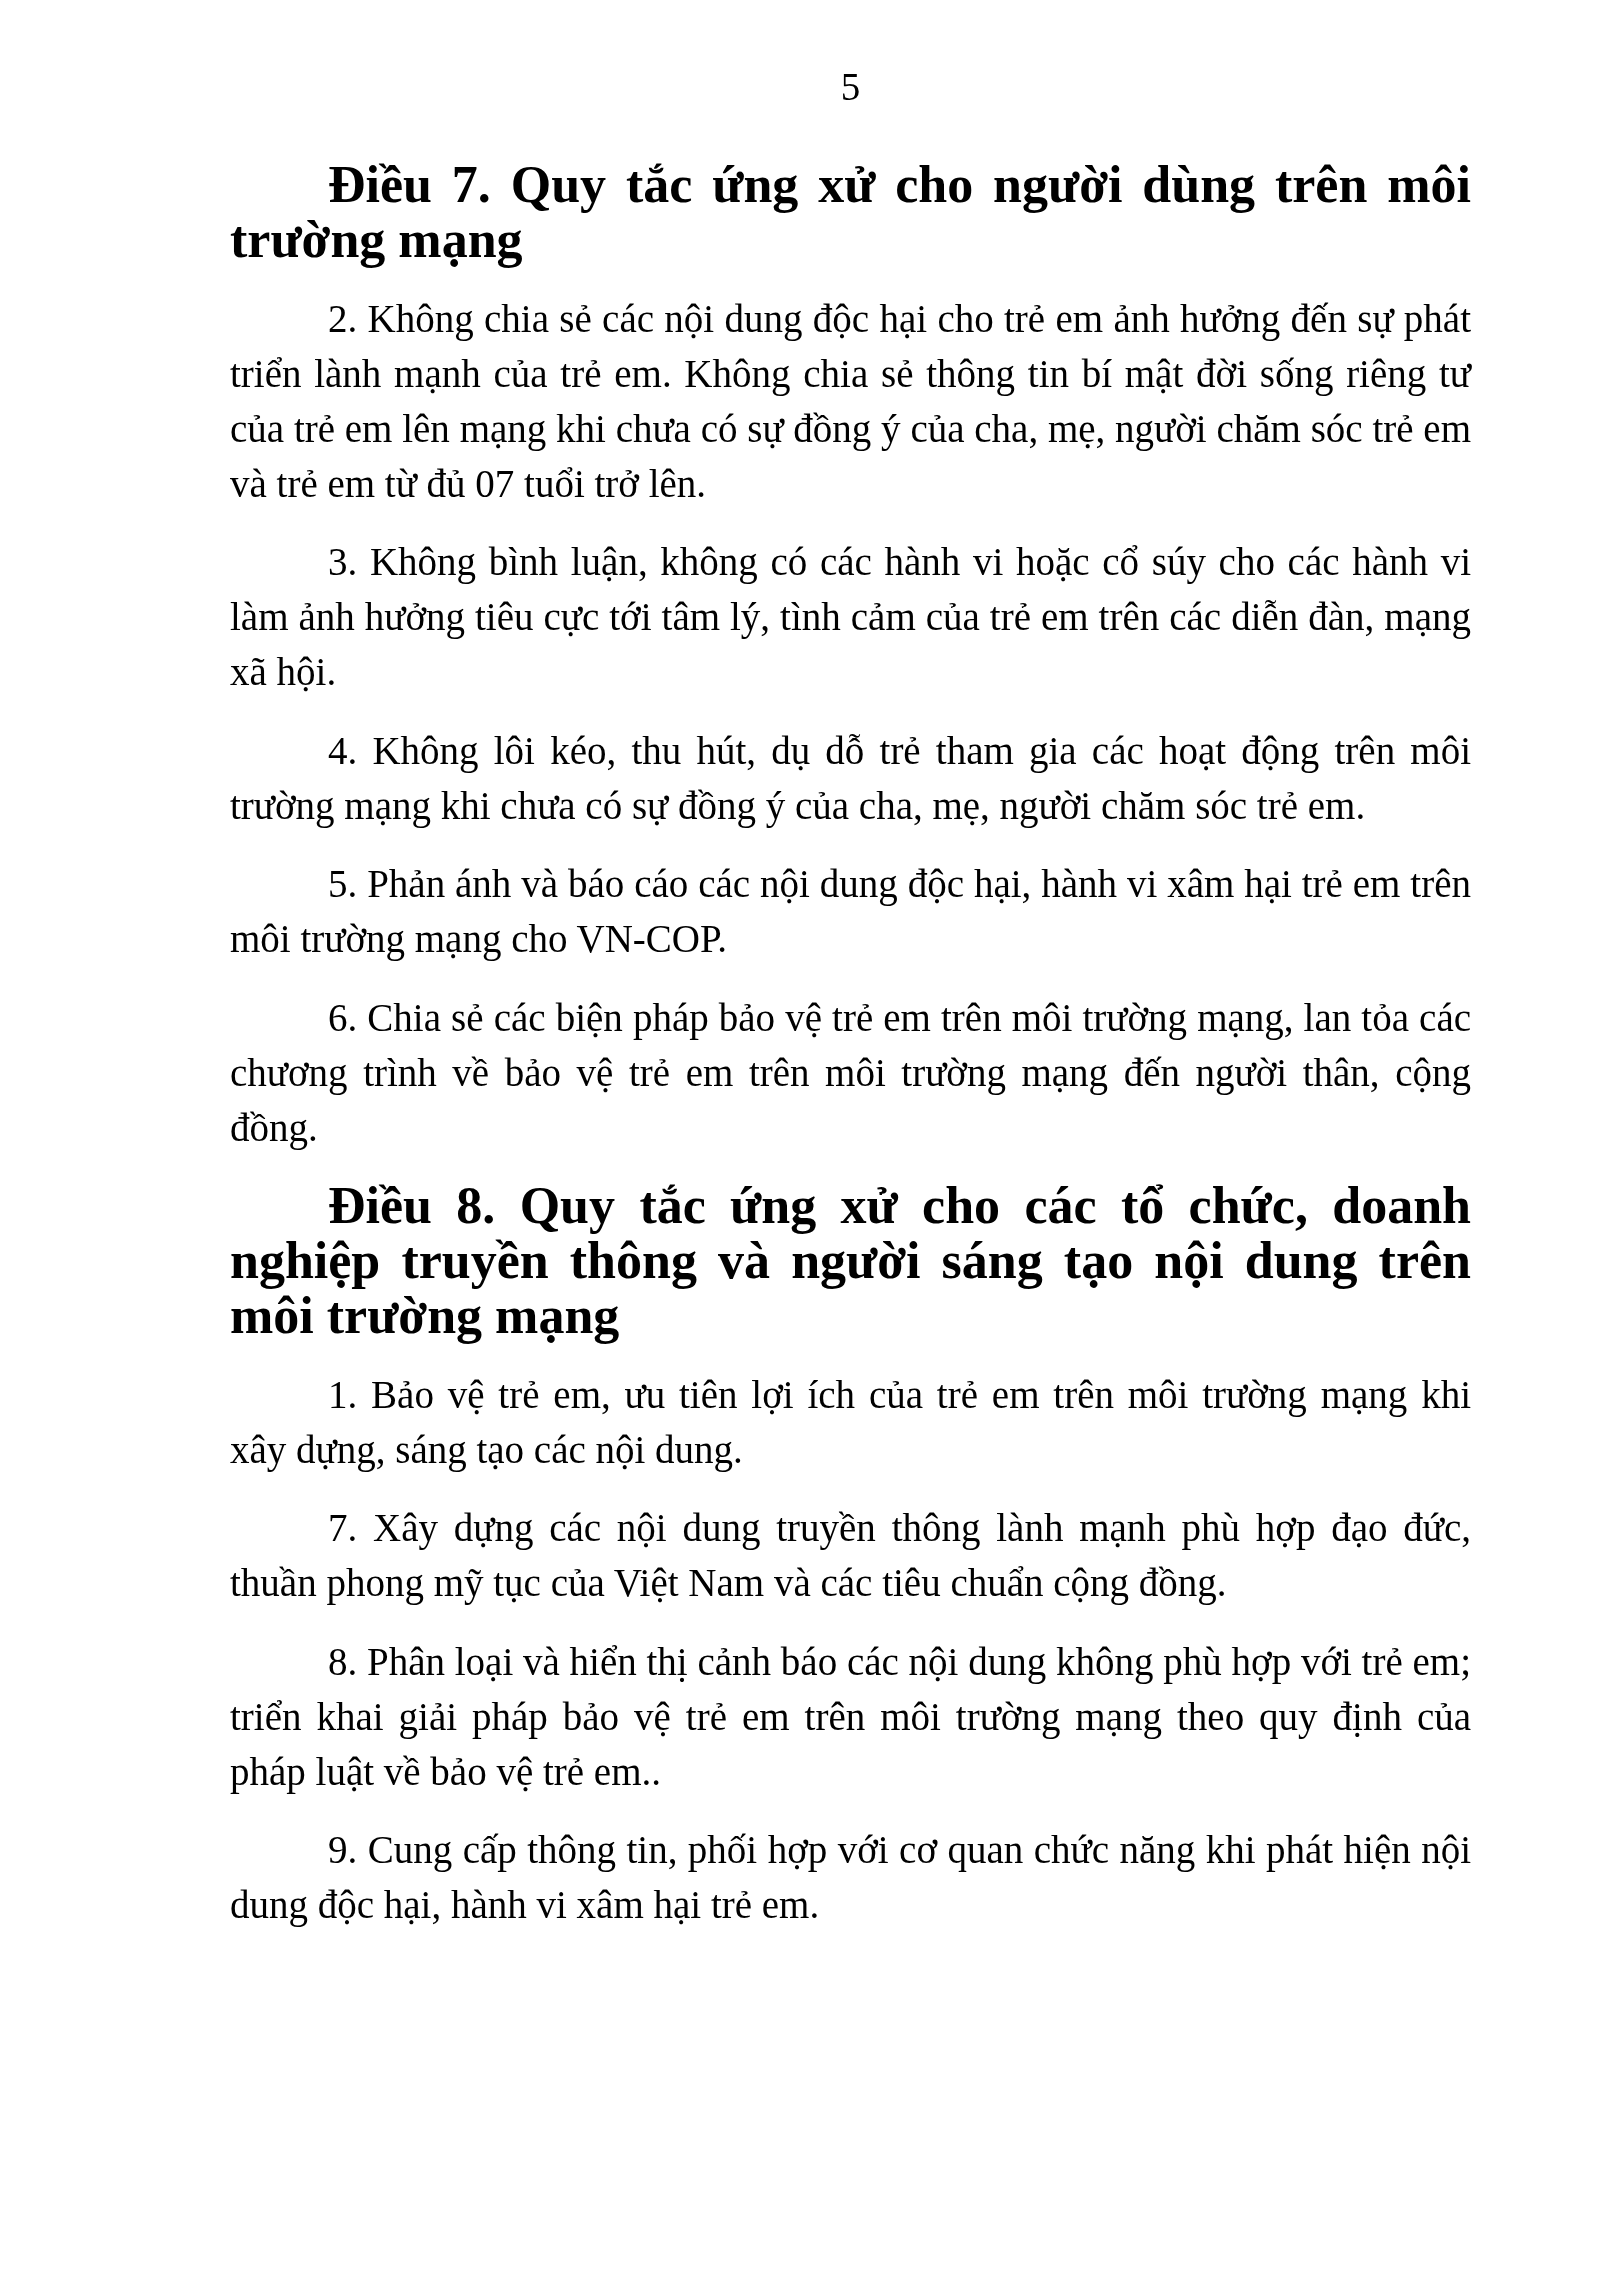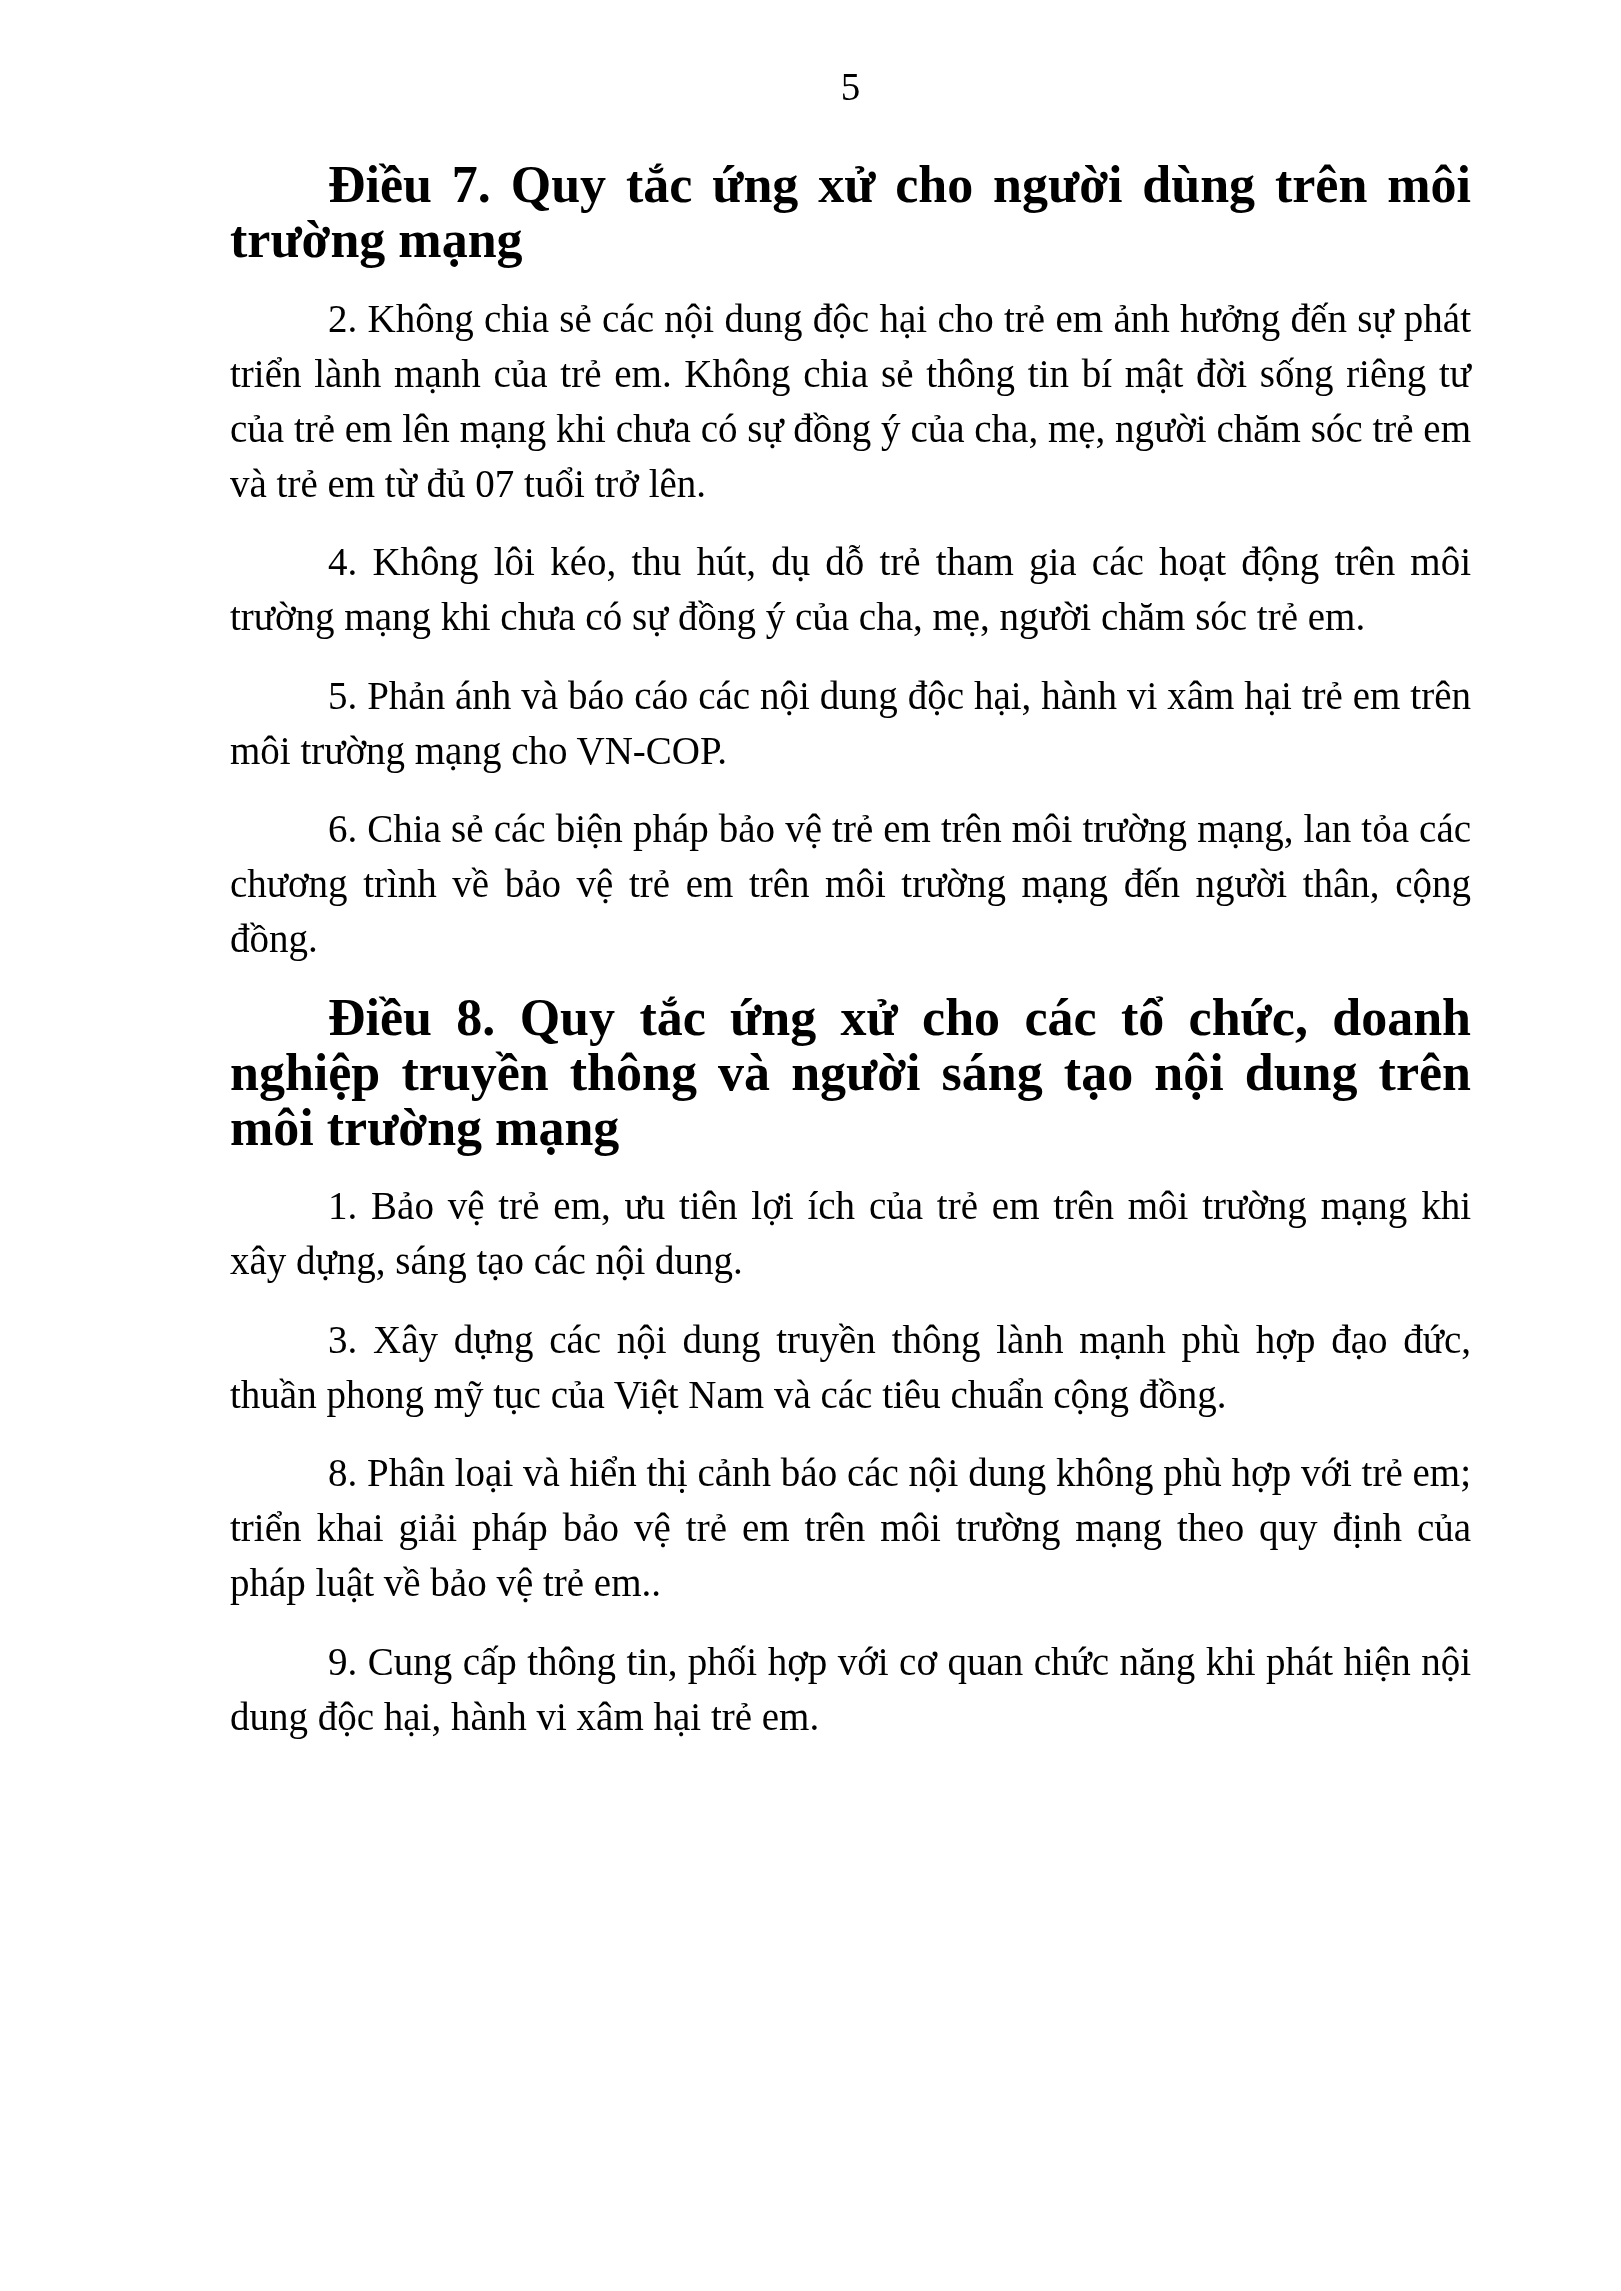--- a/index.html
+++ b/index.html
@@ -52,26 +52,27 @@
 
 <div class="page">
 
   <div class="page-number">5</div>
 
   <div class="content">
 
     <p class="heading">Điều 7. Quy tắc ứng xử cho người dùng trên môi trường mạng</p>
 
     <p class="para">2. Không chia sẻ các nội dung độc hại cho trẻ em ảnh hưởng đến sự phát triển lành mạnh của trẻ em. Không chia sẻ thông tin bí mật đời sống riêng tư của trẻ em lên mạng khi chưa có sự đồng ý của cha, mẹ, người chăm sóc trẻ em và trẻ em từ đủ 07 tuổi trở lên.</p>
+    <p class="para">3. Không bình luận, không có các hành vi hoặc cổ súy cho các hành vi làm ảnh hưởng tiêu cực tới tâm lý, tình cảm của trẻ em trên các diễn đàn, mạng xã hội.</p>
     <p class="para">4. Không lôi kéo, thu hút, dụ dỗ trẻ tham gia các hoạt động trên môi trường mạng khi chưa có sự đồng ý của cha, mẹ, người chăm sóc trẻ em.</p>
     <p class="para">5. Phản ánh và báo cáo các nội dung độc hại, hành vi xâm hại trẻ em trên môi trường mạng cho VN-COP.</p>
     <p class="para">6. Chia sẻ các biện pháp bảo vệ trẻ em trên môi trường mạng, lan tỏa các chương trình về bảo vệ trẻ em trên môi trường mạng đến người thân, cộng đồng.</p>
 
     <p class="heading">Điều 8. Quy tắc ứng xử cho các tổ chức, doanh nghiệp truyền thông và người sáng tạo nội dung trên môi trường mạng</p>
 
     <p class="para">1. Bảo vệ trẻ em, ưu tiên lợi ích của trẻ em trên môi trường mạng khi xây dựng, sáng tạo các nội dung.</p>
-    <p class="para">3. Xây dựng các nội dung truyền thông lành mạnh phù hợp đạo đức, thuần phong mỹ tục của Việt Nam và các tiêu chuẩn cộng đồng.</p>
+    <p class="para">7. Xây dựng các nội dung truyền thông lành mạnh phù hợp đạo đức, thuần phong mỹ tục của Việt Nam và các tiêu chuẩn cộng đồng.</p>
     <p class="para">8.  Phân loại và hiển thị cảnh báo các nội dung không phù hợp với trẻ em; triển khai giải pháp bảo vệ trẻ em trên môi trường mạng theo quy định của pháp luật về bảo vệ trẻ em..</p>
     <p class="para">9. Cung cấp thông tin, phối hợp với cơ quan chức năng khi phát hiện nội dung độc hại, hành vi xâm hại trẻ em.</p>
 
   </div>
 </div>
 
 
 </body></html>

